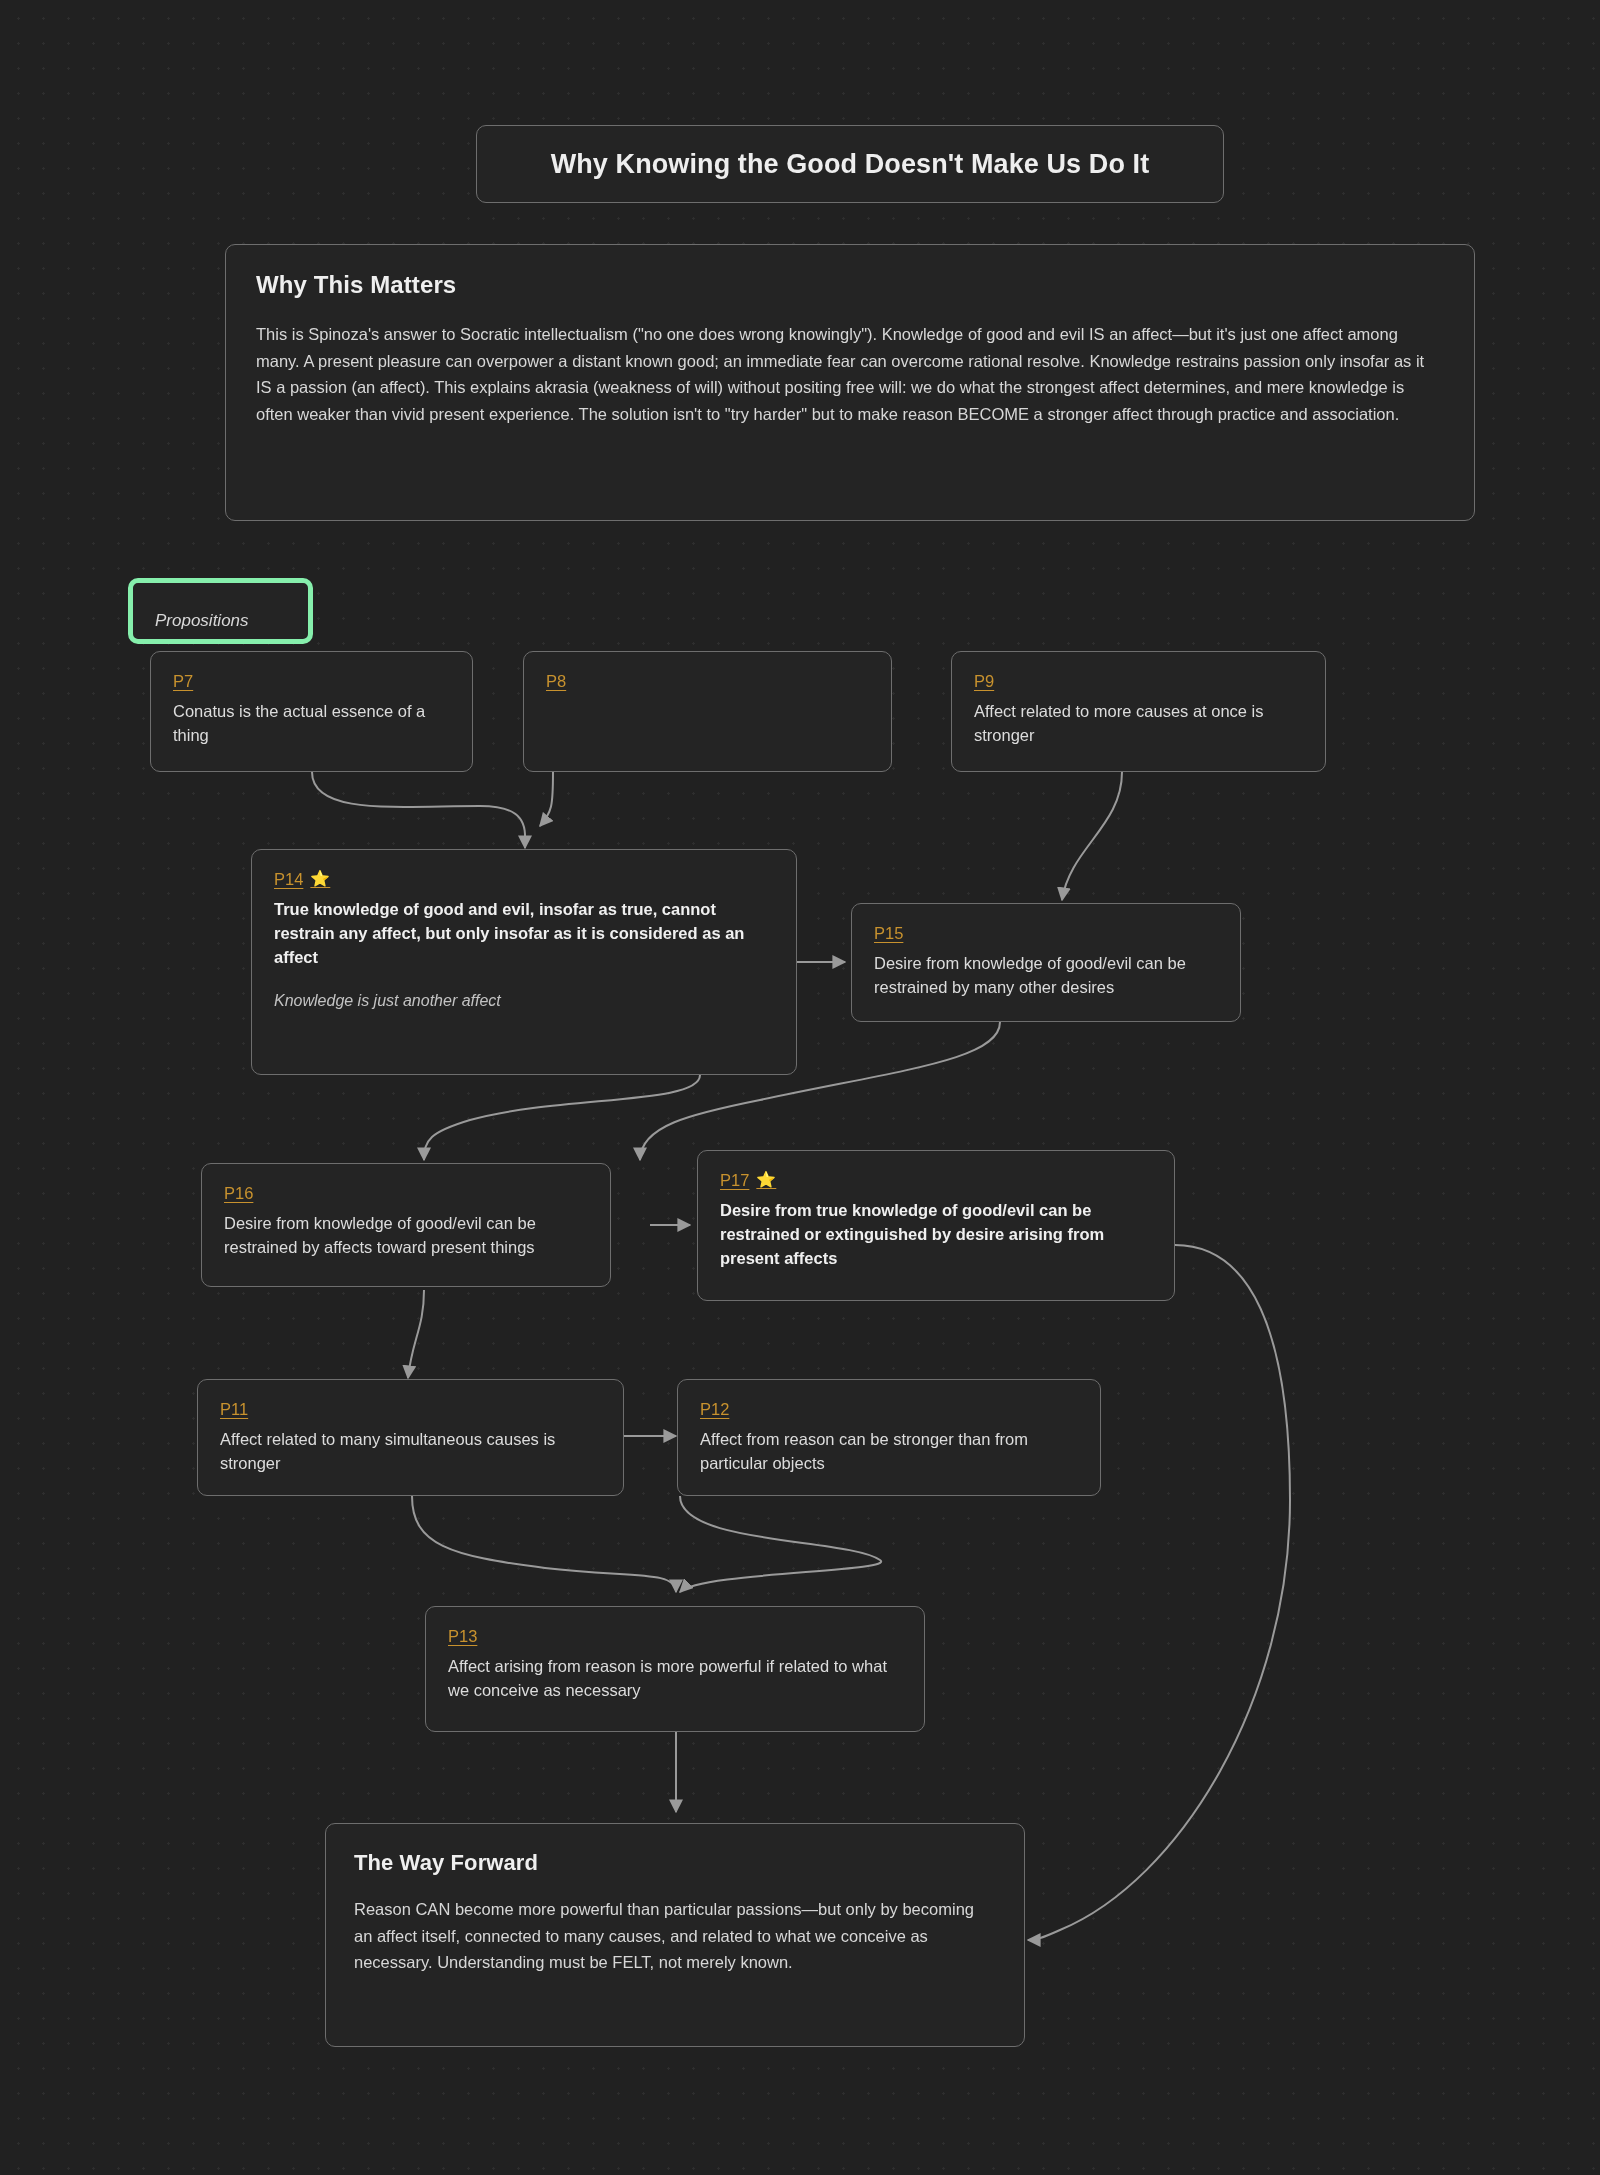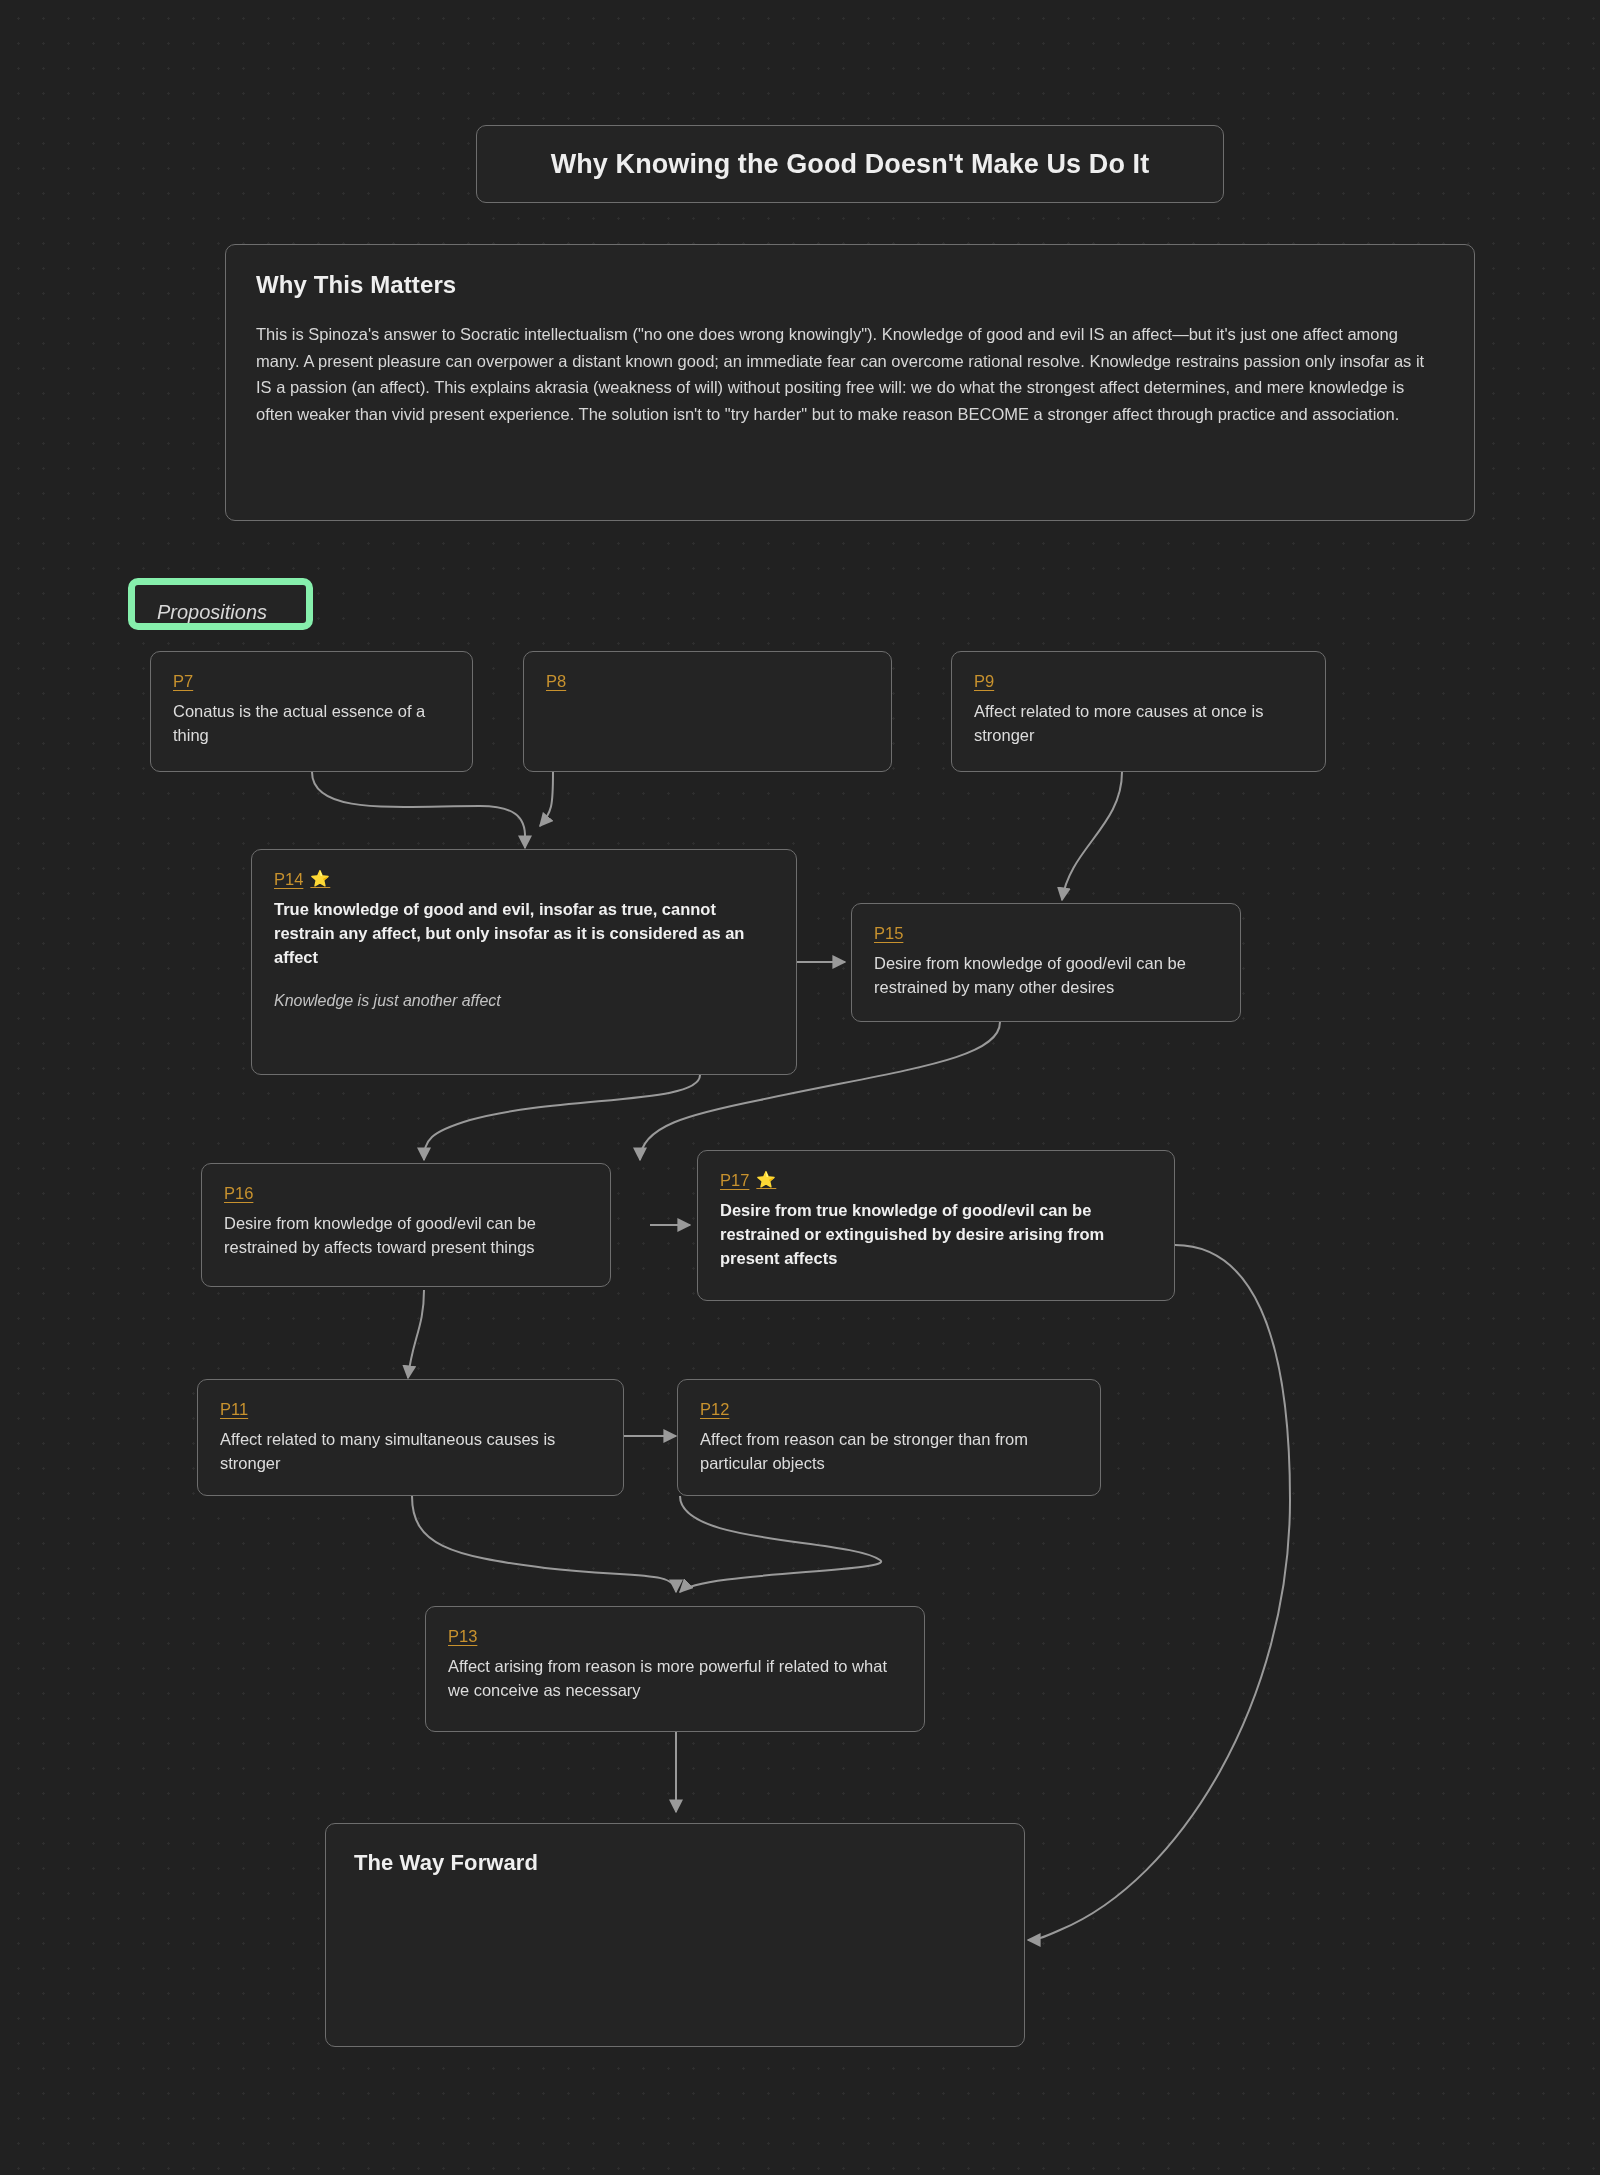--- a/index.html
+++ b/index.html
@@ -63,24 +63,24 @@
     font-size: 16.5px;
     line-height: 1.62;
     color: #d7d7d7;
   }
 
   
   .group-label {
     position: absolute;
     box-sizing: border-box;
     background: #242424;
-    border: 7px solid #86efac;
+    border: 5px solid #86efac;
     border-radius: 10px;
-    padding: 16px 22px;
-    font-size: 20px;
+    padding: 28px 22px;
+    font-size: 17px;
     font-style: italic;
     color: #d8d8d8;
     z-index: 4;
   }
 
   
   .prop {
     padding: 20px 22px;
   }
   .prop-head {
@@ -245,15 +245,16 @@
 
   <div class="node prop" style="left:425px; top:1606px; width:500px; height:126px;">
     <div class="prop-head">
       <span>P13</span>
     </div>
     <div class="prop-text">Affect arising from reason is more powerful if related to what we conceive as necessary</div>
   </div>
 
   <div class="node conclusion" style="left:325px; top:1823px; width:700px; height:224px;">
     <div class="panel-title">The Way Forward</div>
+    <div class="panel-body">Reason CAN become more powerful than particular passions—but only by becoming an affect itself, connected to many causes, and related to what we conceive as necessary. Understanding must be FELT, not merely known.</div>
   </div>
 
 </div>
 
 </body></html>

